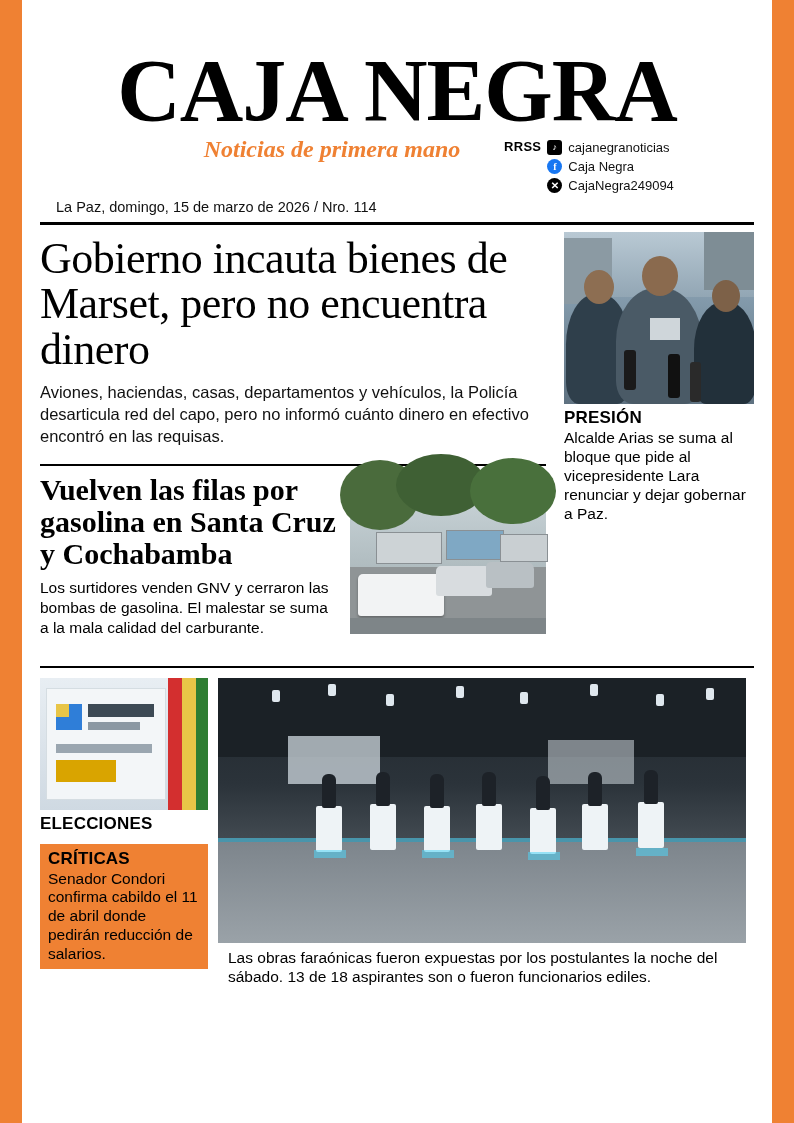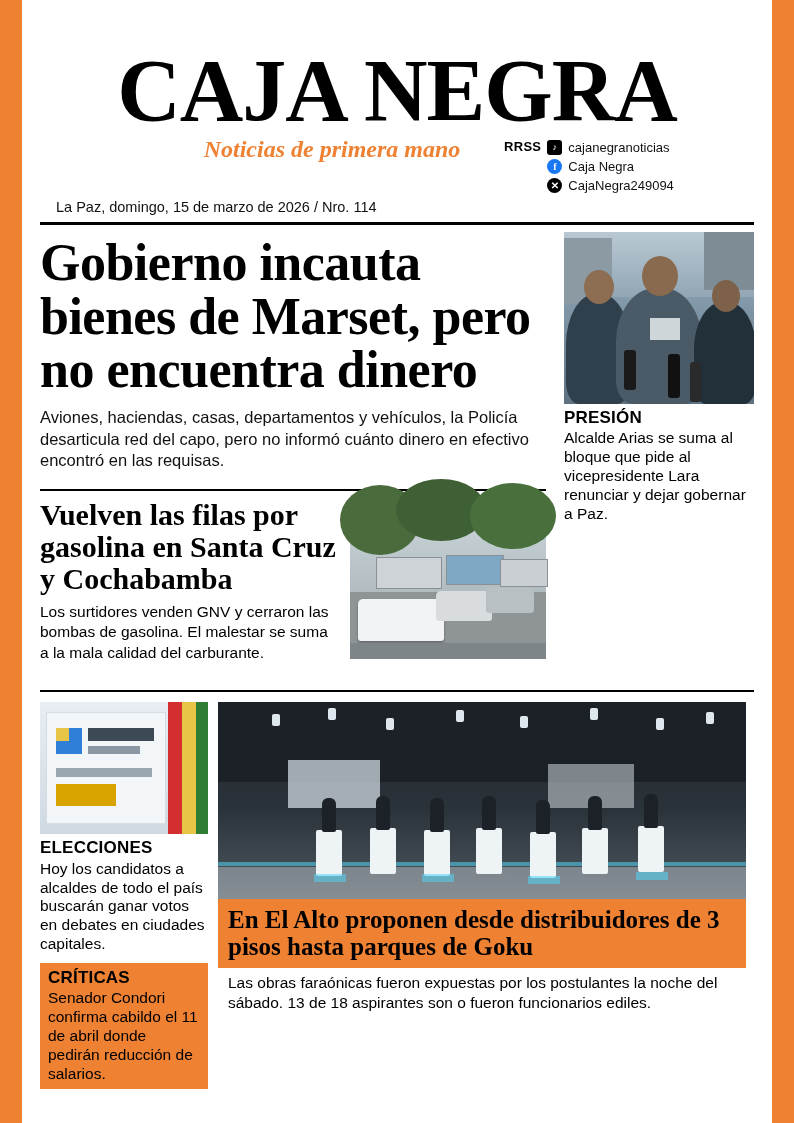--- a/index.html
+++ b/index.html
@@ -131,22 +131,22 @@
     margin-top: 7px;
   }
   .col-left { width: 506px; }
   .col-right {
     width: 190px;
     margin-left: 18px;
   }
 
   .lead-headline {
     font-family: "Liberation Serif", serif;
-    font-weight: bold;
-    font-size: 52px;
+    font-weight: normal;
+    font-size: 44px;
     line-height: 1.03;
     margin: 4px 14px 0 0;
     letter-spacing: -0.5px;
   }
   .lead-deck {
     font-size: 16.5px;
     line-height: 1.33;
     margin-top: 10px;
     color: #111;
   }
@@ -395,21 +395,20 @@
             <div class="ph" style="left:48px;top:44px;width:52px;height:8px;background:#8b98a3;"></div>
             <div class="ph" style="left:16px;top:66px;width:96px;height:9px;background:#9aa6b0;"></div>
             <div class="ph" style="left:16px;top:82px;width:60px;height:22px;background:#d9a400;"></div>
             <div class="flagstripe" style="left:128px;top:0;height:132px;background:#d32f2f;"></div>
             <div class="flagstripe" style="left:142px;top:0;height:132px;background:#e8c547;"></div>
             <div class="flagstripe" style="left:156px;top:0;height:132px;background:#2e7d32;"></div>
           </div>
         </div>
         <div style="margin-top:4px;">
           <div class="kicker">ELECCIONES</div>
-          <div class="elec-body">Hoy los candidatos a alcaldes de todo el país buscarán ganar votos en debates en ciudades capitales.</div>
         </div>
         <div class="criticas-box">
           <div class="kicker">CRÍTICAS</div>
           <div class="box-text">Senador Condori confirma cabildo el 11 de abril donde pedirán reducción de salarios.</div>
         </div>
       </div>
 
       <div class="lower-right">
         <div class="big-photo">
           <div class="ph photo4" style="position:relative;width:528px;height:265px;">
@@ -439,19 +438,18 @@
             <div class="podium" style="left:364px;top:126px;"></div>
             <div class="person" style="left:370px;top:94px;"></div>
             <div class="podium" style="left:420px;top:124px;"></div>
             <div class="person" style="left:426px;top:92px;"></div>
             <div class="glow" style="left:96px;top:172px;width:32px;height:8px;"></div>
             <div class="glow" style="left:204px;top:172px;width:32px;height:8px;"></div>
             <div class="glow" style="left:310px;top:174px;width:32px;height:8px;"></div>
             <div class="glow" style="left:418px;top:170px;width:32px;height:8px;"></div>
           </div>
         </div>
-        <div class="overlay-head">En El Alto proponen desde distribuidores de 3 pisos hasta parques de Goku</div>
         <div class="overlay-deck">Las obras faraónicas fueron expuestas por los postulantes la noche del sábado. 13 de 18 aspirantes son o fueron funcionarios ediles.</div>
       </div>
     </div>
 
   </div>
 </div>
 
 </body></html>

